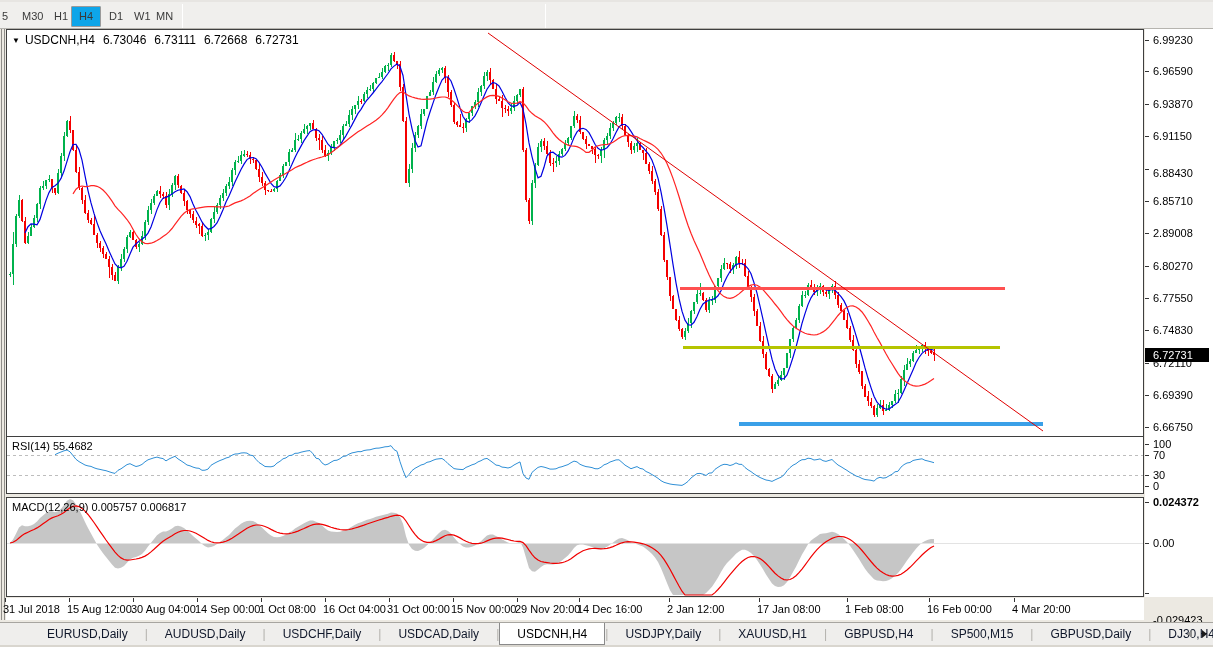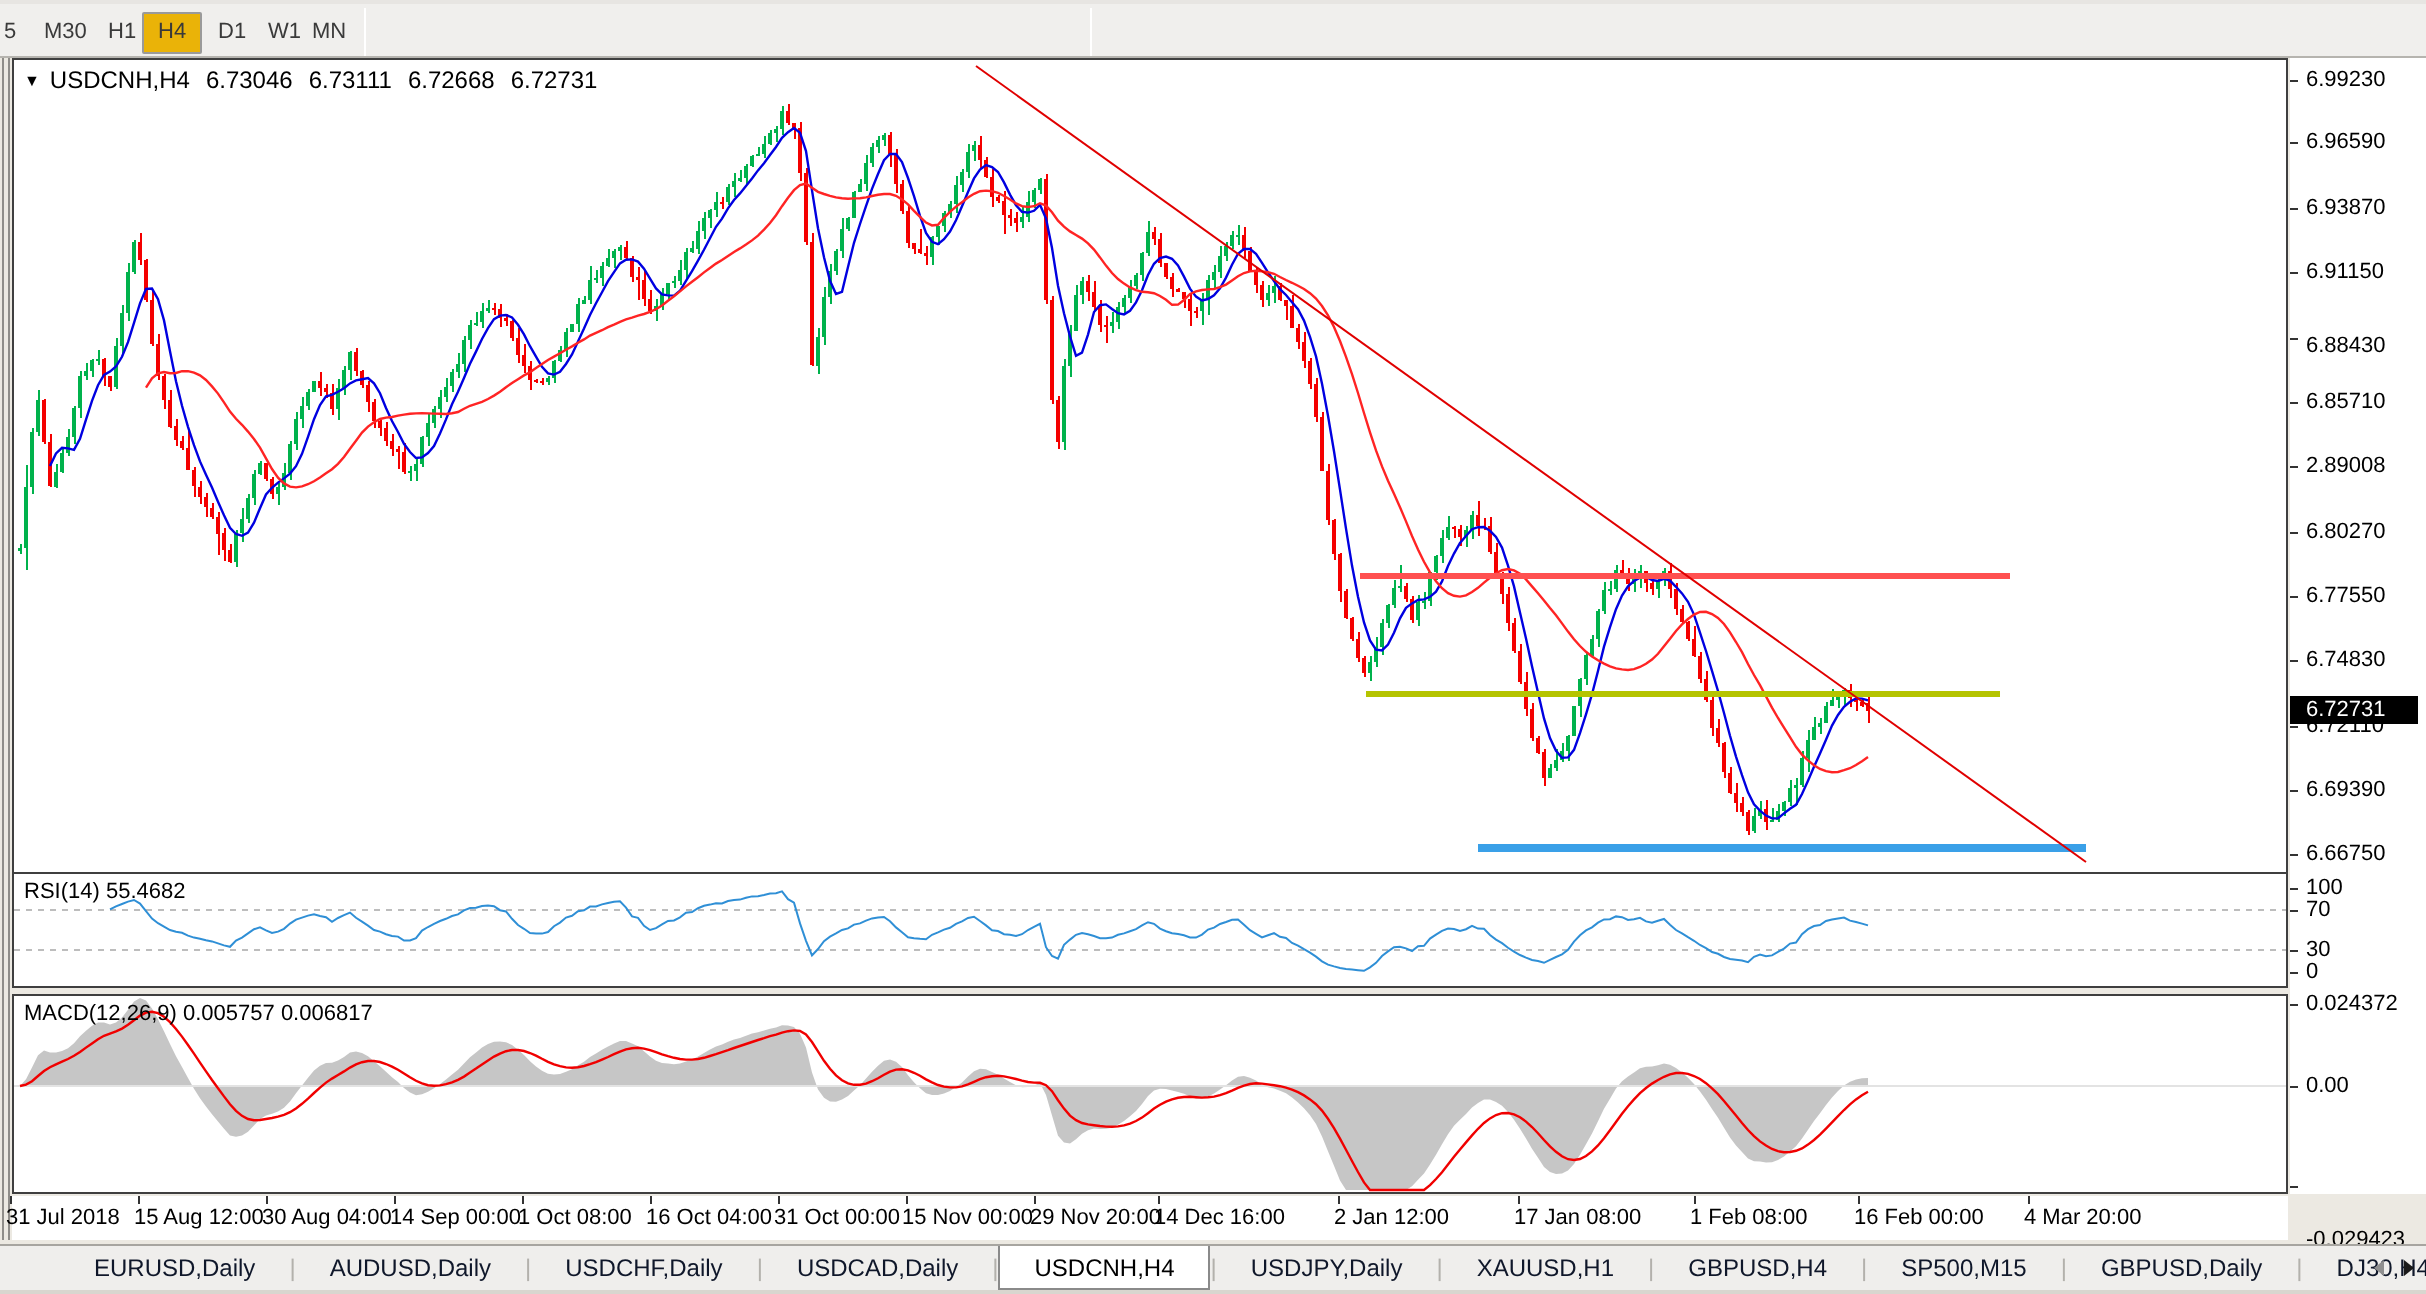--- a/index.html
+++ b/index.html
@@ -12,21 +12,21 @@
   
   #toolbar {
     position:absolute; left:0; top:0; width:1213px; height:29px;
     background:#f0efed; border-top:2px solid #e7e5e2; border-bottom:1px solid #b6b4af;
   }
   .tf-btn {
     position:absolute; top:4px; height:21px; line-height:19px;
     padding:0 7px; font-size:11px; color:#3a3a3a; text-align:center;
     border:1px solid transparent; cursor:default;
   }
-  .tf-btn.active { background:#eab308; border:1px solid #9a9a9a; border-radius:1px; }
+  .tf-btn.active { background:#0ea5e9; border:1px solid #9a9a9a; border-radius:1px; }
   .tb-sep { position:absolute; top:2px; width:1px; height:24px; background:#c9c7c2; border-right:1px solid #fff; }
   
   .frame-v { position:absolute; width:1px; background:#8f8d89; }
   
   .panel { position:absolute; left:6px; width:1138px; background:#fff; border:1px solid #3f3f3f; }
   #panel-main { top:29px;  height:420px; }
   #panel-rsi  { top:436px; height:58px;  }
   #panel-macd { top:497px; height:100px; }
   .panel svg { position:absolute; left:0; top:0; }
   .panel-label {
@@ -767,21 +767,21 @@
       <div class="ax-label" style="top: 391.667px;">6.66750</div>
       <div class="ax-tick" style="top: 415px;"></div>
       <div class="ax-label" style="top: 409px;">100</div>
       <div class="ax-tick" style="top: 426px;"></div>
       <div class="ax-label" style="top: 420px;">70</div>
       <div class="ax-tick" style="top: 446px;"></div>
       <div class="ax-label" style="top: 440px;">30</div>
       <div class="ax-tick" style="top: 457px;"></div>
       <div class="ax-label" style="top: 451px;">0</div>
       <div class="ax-tick" style="top: 472.97px;"></div>
-      <div class="ax-label" style="top: 466.97px;">0.024372</div>
+      <div class="ax-label" style="top: 466.97px; font-weight: bold;">0.024372</div>
       <div class="ax-tick" style="top: 514px;"></div>
       <div class="ax-label" style="top: 508px;">0.00</div>
       <div class="ax-tick" style="top: 563.534px;"></div>
       <div class="ax-label" style="top: 585px;">-0.029423</div>
     </div>
 
   <div id="time-axis">
       <div class="t-tick" style="left: -1px;"></div>
       <div class="t-label" style="left: -3px;">31 Jul 2018</div>
       <div class="t-tick" style="left: 63px;"></div>

